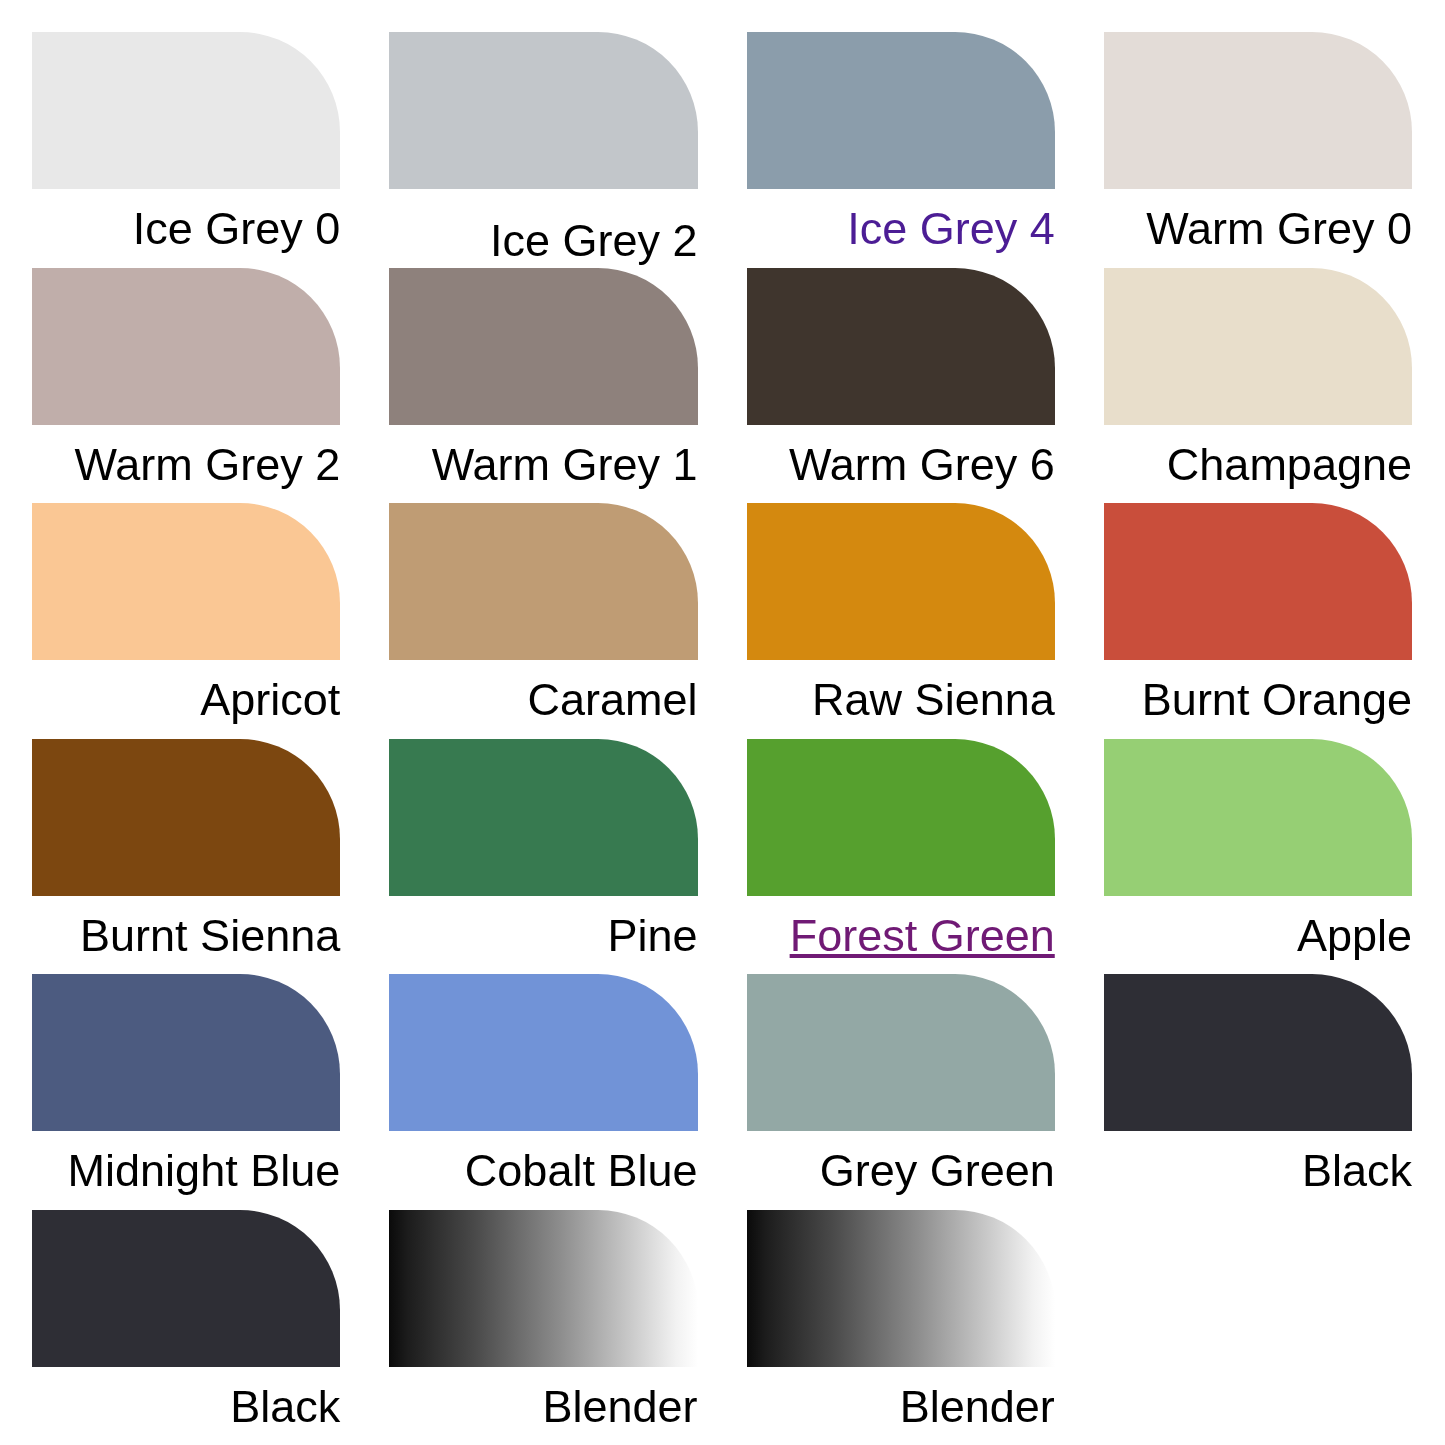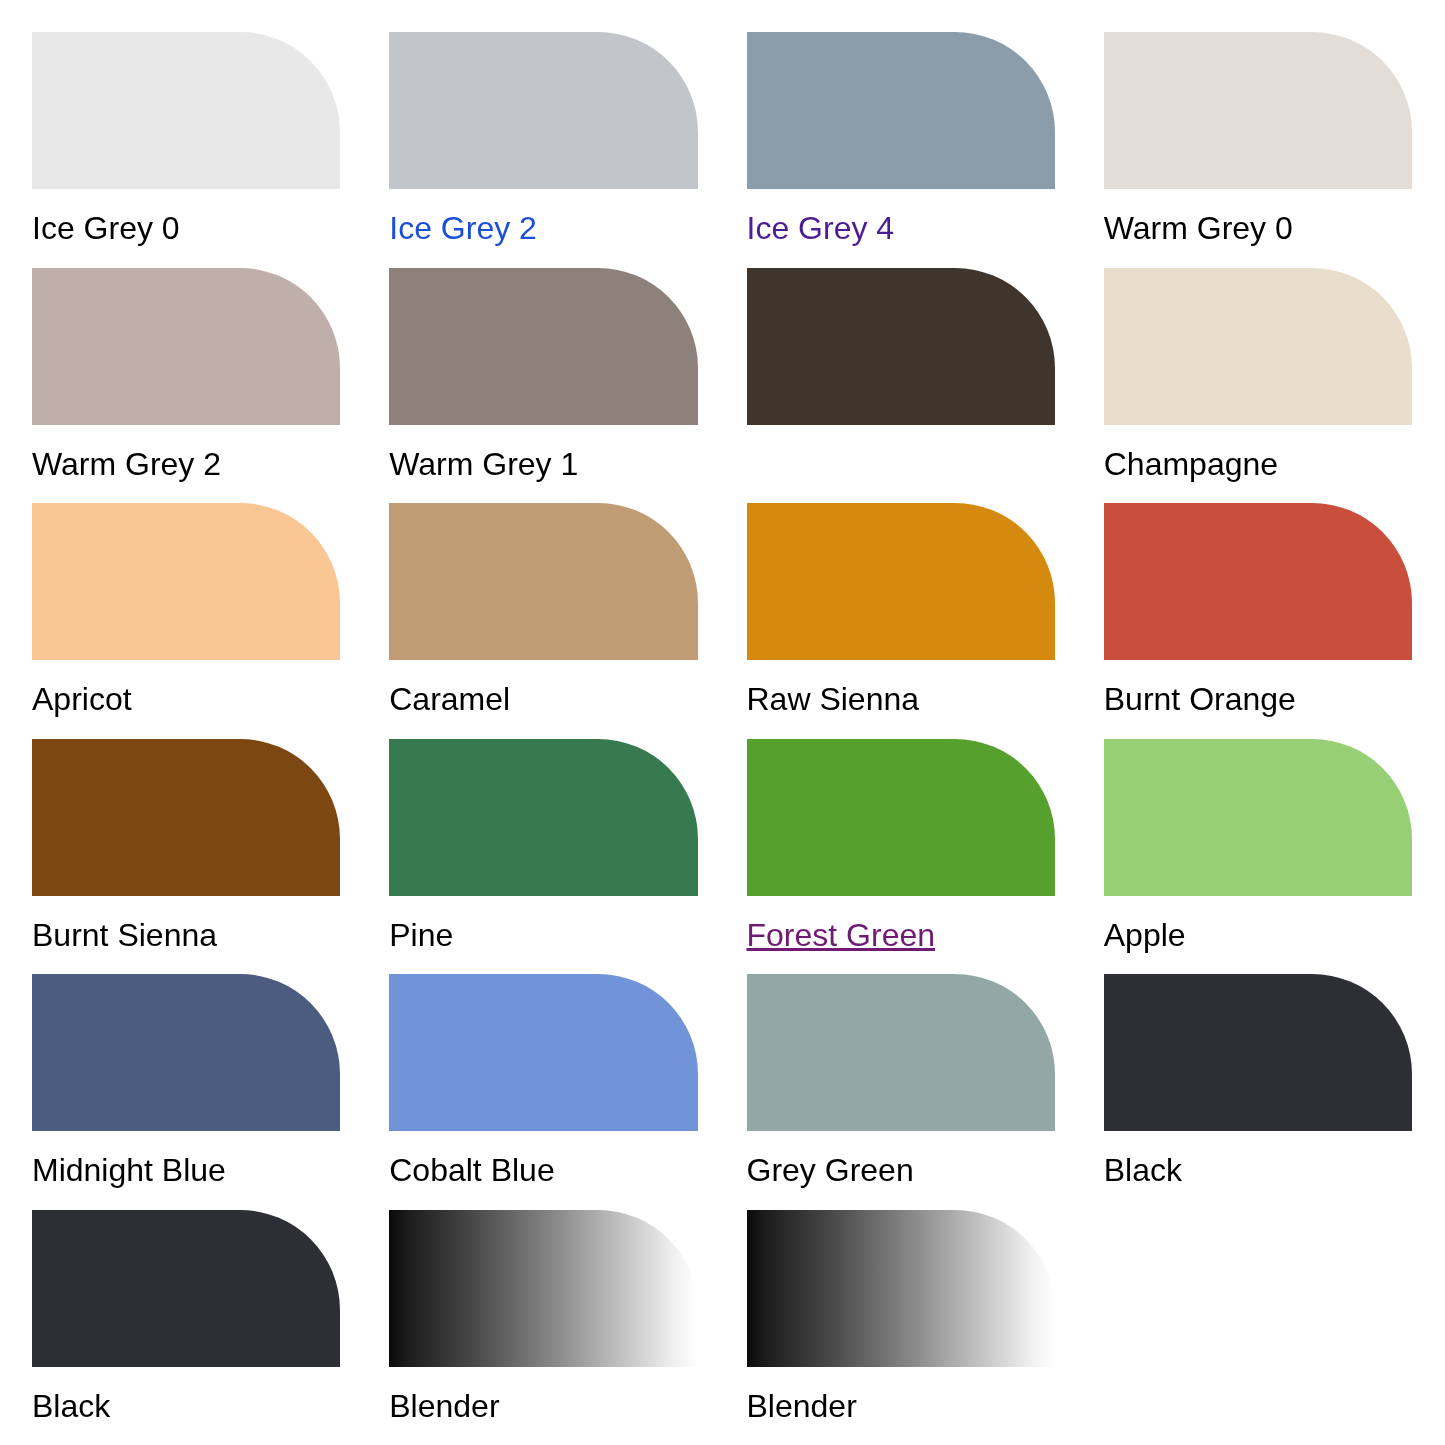--- a/index.html
+++ b/index.html
@@ -47,62 +47,63 @@
     background-color: #cccccc;
     flex: 0 0 auto;
   }
 
   .swatch-chip.gradient {
     background-image: linear-gradient(to right, #0a0a0a 0%, #1c1c1c 6%, #4a4a4a 28%, #8c8c8c 55%, #c9c9c9 78%, #f2f2f2 93%, #ffffff 100%);
   }
 
   .swatch-label {
     width: 100%;
-    text-align: left;
-    font-size: 32px;
+    text-align: right;
+    font-size: 45px;
     line-height: 1;
     color: #000000;
     font-family: "Liberation Sans", sans-serif;
     font-weight: 400;
     letter-spacing: 0px;
-    padding-top: 23px;
+    padding-top: 17px;
     box-sizing: border-box;
     white-space: nowrap;
   }
 </style>
 </head>
 <body style="background: rgb(255, 255, 255);">
 
 <div id="swatch-grid" style="background: rgb(255, 255, 255);">
     <div class="swatch-cell">
       <div class="swatch-chip" style="background-color: rgb(232, 232, 232);"></div>
       <div class="swatch-label" style="color: rgb(0, 0, 0);">Ice Grey 0</div>
     </div>
     <div class="swatch-cell">
       <div class="swatch-chip" style="background-color: rgb(194, 198, 202);"></div>
-      <div class="swatch-label" style="color: #1d4ed8;">Ice Grey 2</div>
+      <div class="swatch-label" style="color: #000000; margin-top: 12px;">Ice Grey 2</div>
     </div>
     <div class="swatch-cell">
       <div class="swatch-chip" style="background-color: rgb(139, 157, 171);"></div>
       <div class="swatch-label" style="color: #4c1d95;">Ice Grey 4</div>
     </div>
     <div class="swatch-cell">
       <div class="swatch-chip" style="background-color: rgb(227, 220, 215);"></div>
       <div class="swatch-label" style="color: rgb(0, 0, 0);">Warm Grey 0</div>
     </div>
     <div class="swatch-cell">
       <div class="swatch-chip" style="background-color: rgb(192, 174, 170);"></div>
       <div class="swatch-label" style="color: rgb(0, 0, 0);">Warm Grey 2</div>
     </div>
     <div class="swatch-cell">
       <div class="swatch-chip" style="background-color: rgb(142, 129, 124);"></div>
       <div class="swatch-label" style="color: rgb(0, 0, 0);">Warm Grey 1</div>
     </div>
     <div class="swatch-cell">
       <div class="swatch-chip" style="background-color: rgb(63, 53, 45);"></div>
+      <div class="swatch-label" style="color: rgb(0, 0, 0);">Warm Grey 6</div>
     </div>
     <div class="swatch-cell">
       <div class="swatch-chip" style="background-color: rgb(232, 222, 203);"></div>
       <div class="swatch-label" style="color: #000000;">Champagne</div>
     </div>
     <div class="swatch-cell">
       <div class="swatch-chip" style="background-color: rgb(250, 199, 148);"></div>
       <div class="swatch-label" style="color: rgb(0, 0, 0);">Apricot</div>
     </div>
     <div class="swatch-cell">

